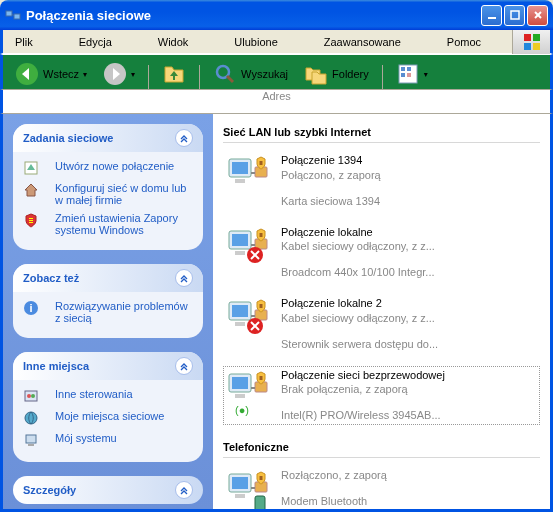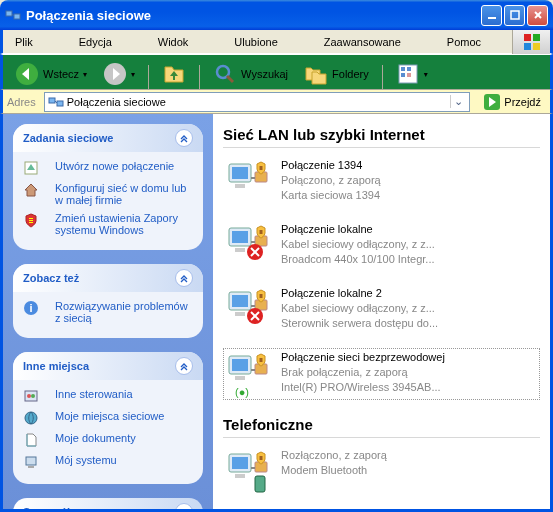--- a/index.html
+++ b/index.html
@@ -21,49 +21,49 @@
   .winlogo { position: absolute; right: 0; width: 38px; height: 24px; background: linear-gradient(to bottom, #f0f0f0, #d0d0d0); display: flex; align-items: center; justify-content: center; border-left: 1px solid #aca899; }
   
   
   .toolbar { height: 36px; background: #15803d; border-top: 1px solid #fff; border-bottom: 1px solid #aca899; display: flex; align-items: flex-end; padding: 0 6px; gap: 4px; border-left: 3px solid #0054e3; border-right: 3px solid #0054e3; }
   .tbtn { display: flex; align-items: center; padding: 3px 6px; cursor: pointer; border-radius: 3px; gap: 4px; }
   .tbtn-icon { width: 24px; height: 24px; display: flex; align-items: center; justify-content: center; }
   .divider { width: 1px; height: 24px; background: #aca899; margin: 0 3px; }
   .dropdown-arrow { font-size: 8px; color: #000; }
   
   
-  .addressbar { height: 24px; background: #fef9c3; border-bottom: 1px solid #aca899; display: flex; align-items: center; padding: 0 4px; gap: 8px; border-left: 3px solid #0054e3; border-right: 3px solid #0054e3; }
+  .addressbar { height: 24px; background: #ffffff; border-bottom: 1px solid #aca899; display: flex; align-items: center; padding: 0 4px; gap: 17px; border-left: 3px solid #0054e3; border-right: 3px solid #0054e3; flex-direction: column; }
   .addr-label { color: #888; }
   .addr-input { flex: 1; height: 20px; border: 1px solid #7f9db9; background: #fff; display: flex; align-items: center; padding: 0 3px; gap: 3px; }
   .addr-drop { border-left: 1px solid #ccc; padding: 0 3px; color: #4d6185; cursor: pointer; }
   .go-btn { display: flex; align-items: center; gap: 3px; padding: 2px 5px; cursor: pointer; }
   
   
   .content { display: flex; height: calc(512px - 30px - 24px - 36px - 24px); border-left: 3px solid #0054e3; border-right: 3px solid #0054e3; border-bottom: 3px solid #0054e3; }
   
   
   .leftpanel { width: 210px; background: linear-gradient(to bottom, #7aa1e6, #6b90d8); padding: 10px 10px; overflow: hidden; }
   .panel-box { background: #eff3fb; border-radius: 15px; margin-bottom: 14px; overflow: hidden; }
   .panel-head { background: linear-gradient(to right, #fff, #c9d9f3); padding: 5px 10px; display: flex; align-items: center; justify-content: space-between; cursor: pointer; }
   .panel-head-text { font-weight: bold; color: #215dc6; font-size: 11px; }
   .panel-collapse { width: 18px; height: 18px; border-radius: 50%; background: #fff; border: 1px solid #a6bdea; display: flex; align-items: center; justify-content: center; color: #215dc6; font-size: 9px; }
   .panel-body { padding: 8px 10px; }
   .panel-link { display: flex; align-items: flex-start; gap: 16px; margin-bottom: 6px; color: #215dc6; cursor: pointer; }
   .panel-link-icon { width: 16px; height: 16px; flex-shrink: 0; }
   
   
   .rightpanel { flex: 1; background: #fff; padding: 8px 10px; overflow: auto; }
-  .group-head { font-weight: bold; font-size: 15px; padding: 4px 0; border-bottom: 1px solid #d8d8d8; margin-bottom: 8px; }
+  .group-head { font-weight: bold; font-size: 11px; padding: 4px 0; border-bottom: 1px solid #d8d8d8; margin-bottom: 8px; }
   .conn-item { display: flex; gap: 8px; margin-bottom: 12px; padding: 2px; cursor: pointer; }
   .conn-item.selected { outline: 1px dotted #999; outline-offset: -1px; }
   .conn-icon { width: 48px; height: 48px; flex-shrink: 0; position: relative; }
   .conn-text { line-height: 1.35; }
   .conn-name { color: #000; }
   .conn-status { color: #888; }
-  .conn-device { color: #888; }
+  .conn-device { color: #888; margin-top: 11px; }
   
   
   svg { display: block; }
 </style>
 </head>
 <body>
 
 <div class="titlebar">
   <span class="titlebar-icon">
     <svg viewBox="0 0 16 16">
@@ -289,29 +289,20 @@
               <svg width="16" height="16" viewBox="0 0 16 16">
                 <circle cx="8" cy="8" r="6" fill="#5ac" stroke="#368"></circle>
                 <path d="M8 2 C5 5 5 11 8 14 C11 11 11 5 8 2" fill="none" stroke="#368"></path>
               </svg>
             </span>
             <span>Moje miejsca sieciowe</span>
           </div>
           <div class="panel-link">
             <span class="panel-link-icon">
               <svg width="16" height="16" viewBox="0 0 16 16">
-                <path d="M4 2 L10 2 L13 5 L13 14 L4 14 Z" fill="#fff" stroke="#888"></path>
-                <path d="M4 2 L4 14 L13 14" fill="none" stroke="#6ab"></path>
-              </svg>
-            </span>
-            <span>Moje dokumenty</span>
-          </div>
-          <div class="panel-link">
-            <span class="panel-link-icon">
-              <svg width="16" height="16" viewBox="0 0 16 16">
                 <rect x="3" y="3" width="10" height="8" fill="#cde" stroke="#579"></rect>
                 <rect x="5" y="12" width="6" height="2" fill="#aaa"></rect>
               </svg>
             </span>
             <span>Mój systemu</span>
           </div>
         </div>
       </div>
       <div class="panel-box">
         <div class="panel-head">

